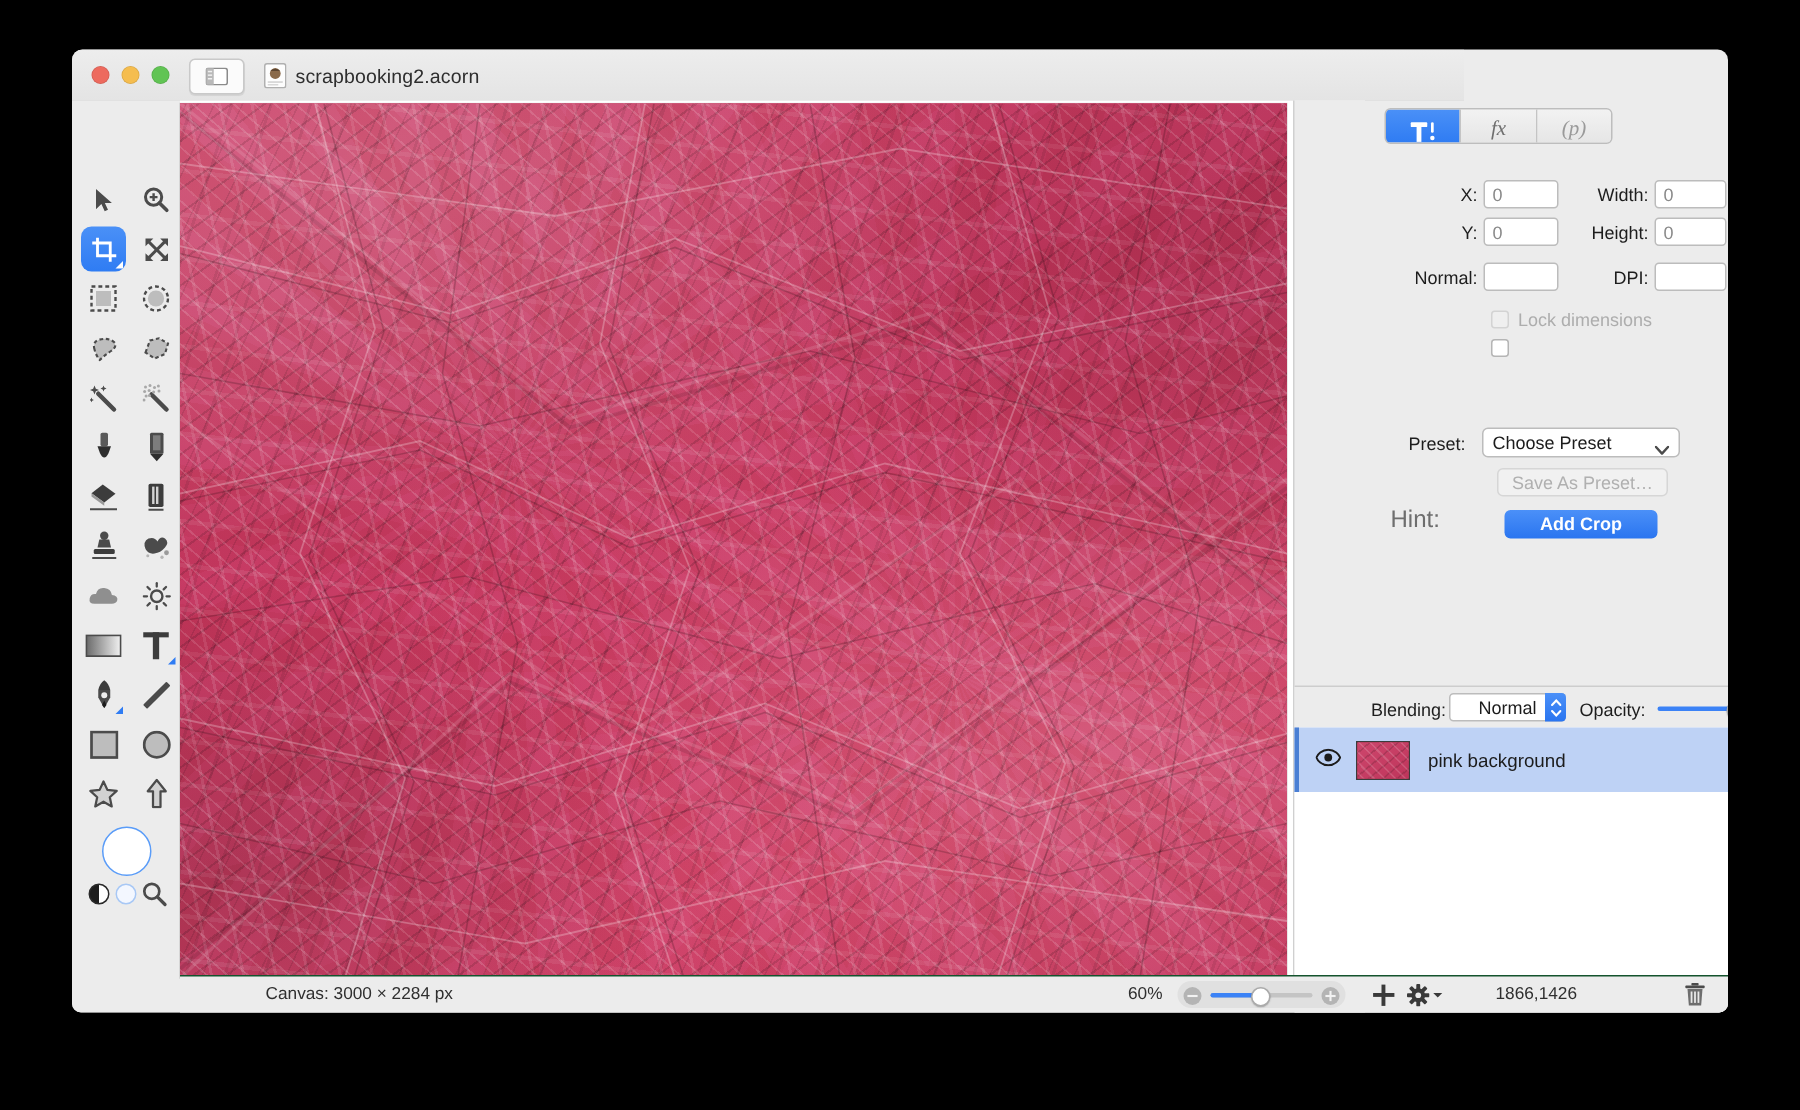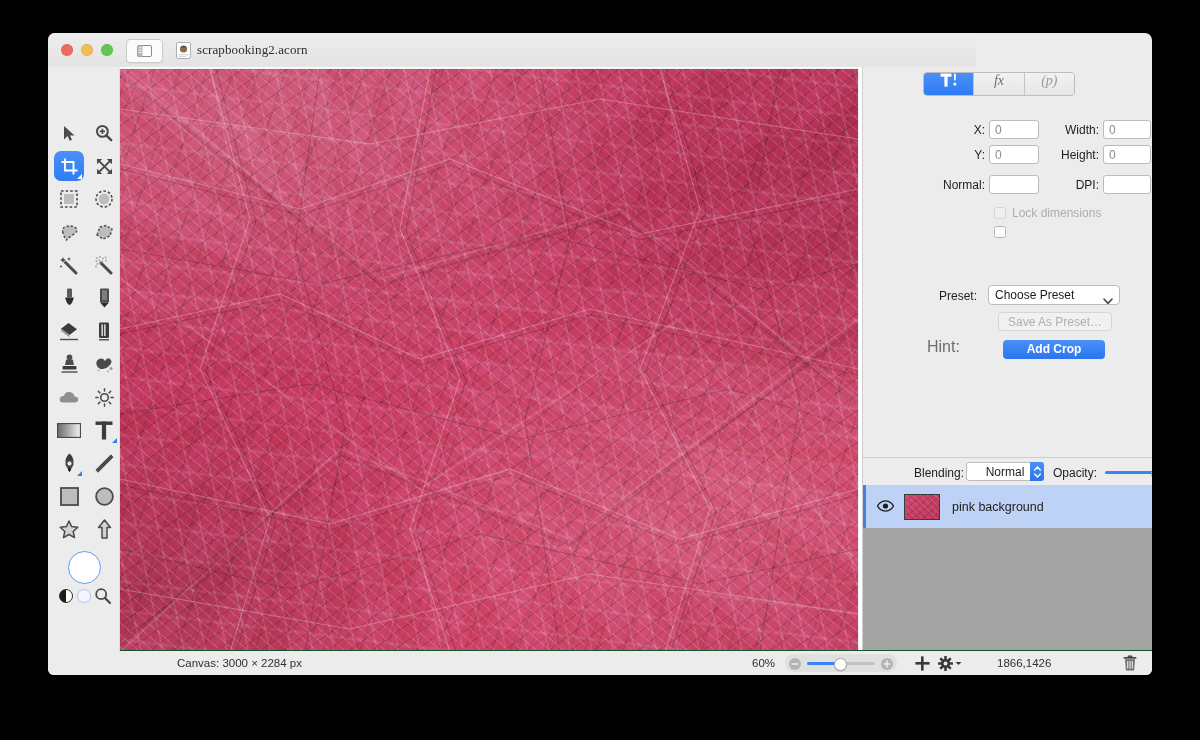--- a/index.html
+++ b/index.html
@@ -25,21 +25,20 @@
     box-shadow: 0 0 0 0.5px rgba(0,0,0,0.45);
   }
 
   
   #titlebar {
     position: absolute;
     left: 0; top: 0;
     width: 928px; height: 34px;
     background: linear-gradient(to bottom, #ededed 0%, #e4e4e4 100%);
     border-bottom: 1px solid #c6c6c6;
-    font-family: Liberation Serif, serif;
   }
   .traffic {
     position: absolute;
     top: 11px;
     width: 12px; height: 12px;
     border-radius: 50%;
   }
   .traffic.red    { left: 13px; background: #ed6a5e; box-shadow: inset 0 0 0 0.5px rgba(0,0,0,0.12); }
   .traffic.yellow { left: 33px; background: #f5bd4f; box-shadow: inset 0 0 0 0.5px rgba(0,0,0,0.12); }
   .traffic.green  { left: 53px; background: #61c454; box-shadow: inset 0 0 0 0.5px rgba(0,0,0,0.12); }
@@ -283,21 +282,21 @@
     left: 60px; top: 5px;
     width: 150px; height: 22px;
     display: flex;
     border: 0.5px solid #bdbdbd;
     border-radius: 4px;
     overflow: hidden;
     background: #e9e9e9;
   }
   .seg {
     flex: 1;
-    display: flex; align-items: flex-start; justify-content: center;
+    display: flex; align-items: flex-end; justify-content: center;
     font-size: 12px;
     color: #6e6e6e;
     border-right: 0.5px solid #c4c4c4;
     background: linear-gradient(to bottom, #f2f2f2, #e6e6e6);
   }
   .seg:last-child { border-right: none; }
   .seg.active {
     background: linear-gradient(to bottom, #4a90f7, #2f7cf3);
     color: #ffffff;
   }
@@ -450,21 +449,21 @@
     background: #ffffff; border: 0.5px solid #aaa;
     box-shadow: 0 0.5px 1px rgba(0,0,0,0.25);
   }
 
   
   #layers-list {
     position: absolute;
     left: 0; top: 418px;
     width: 290px;
     height: 212px;
-    background: #a3a3a3;
+    background: #ffffff;
   }
   .layer-row {
     position: relative;
     height: 43px;
     background: #bed2f5;
     display: flex;
     align-items: center;
     border-left: 3px solid #4a7fd4;
     box-sizing: border-box;
   }

